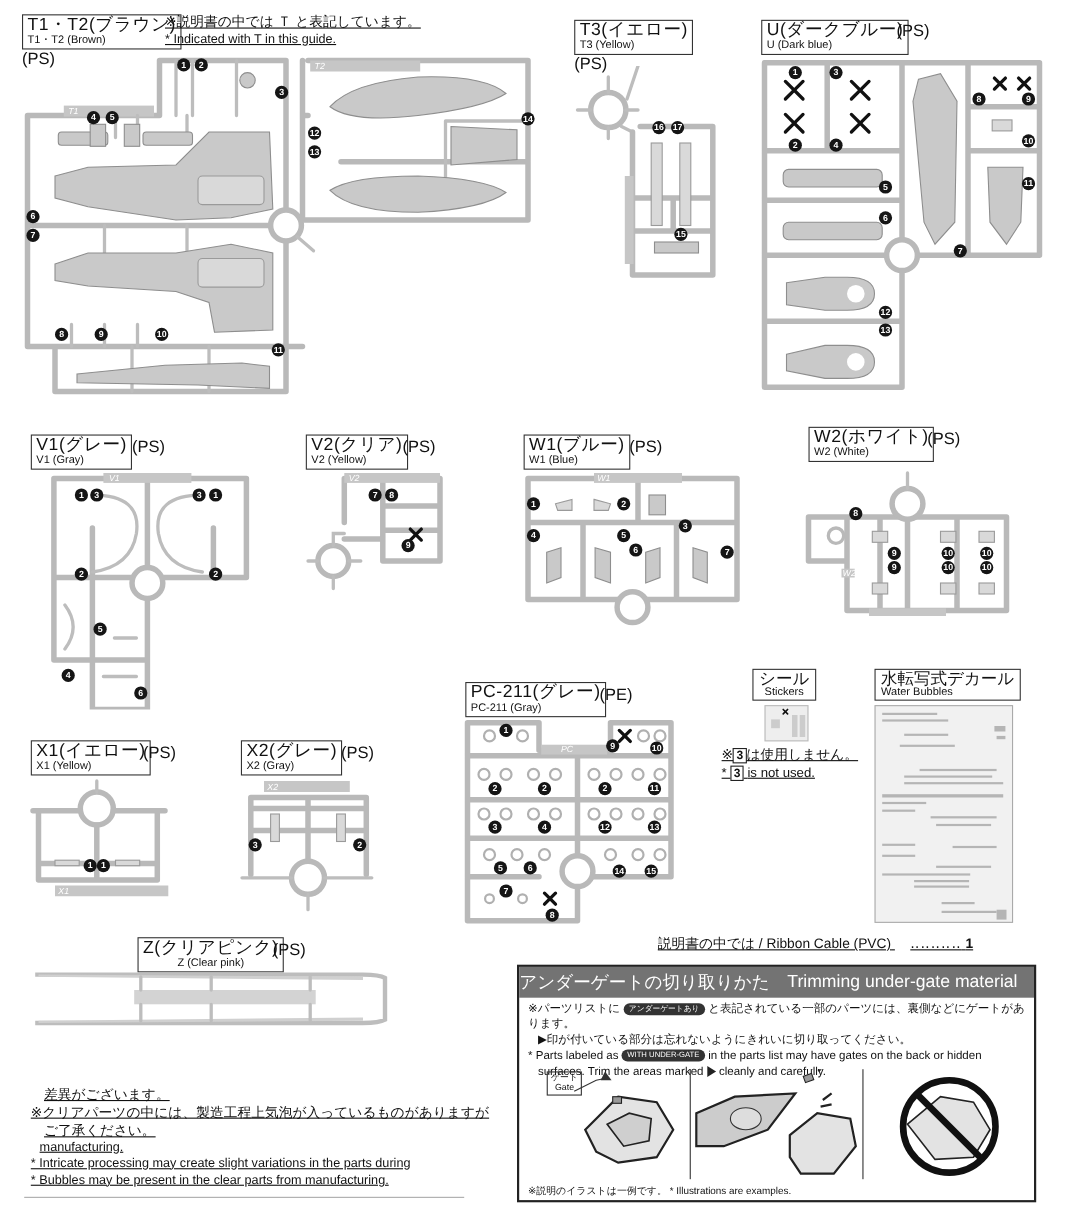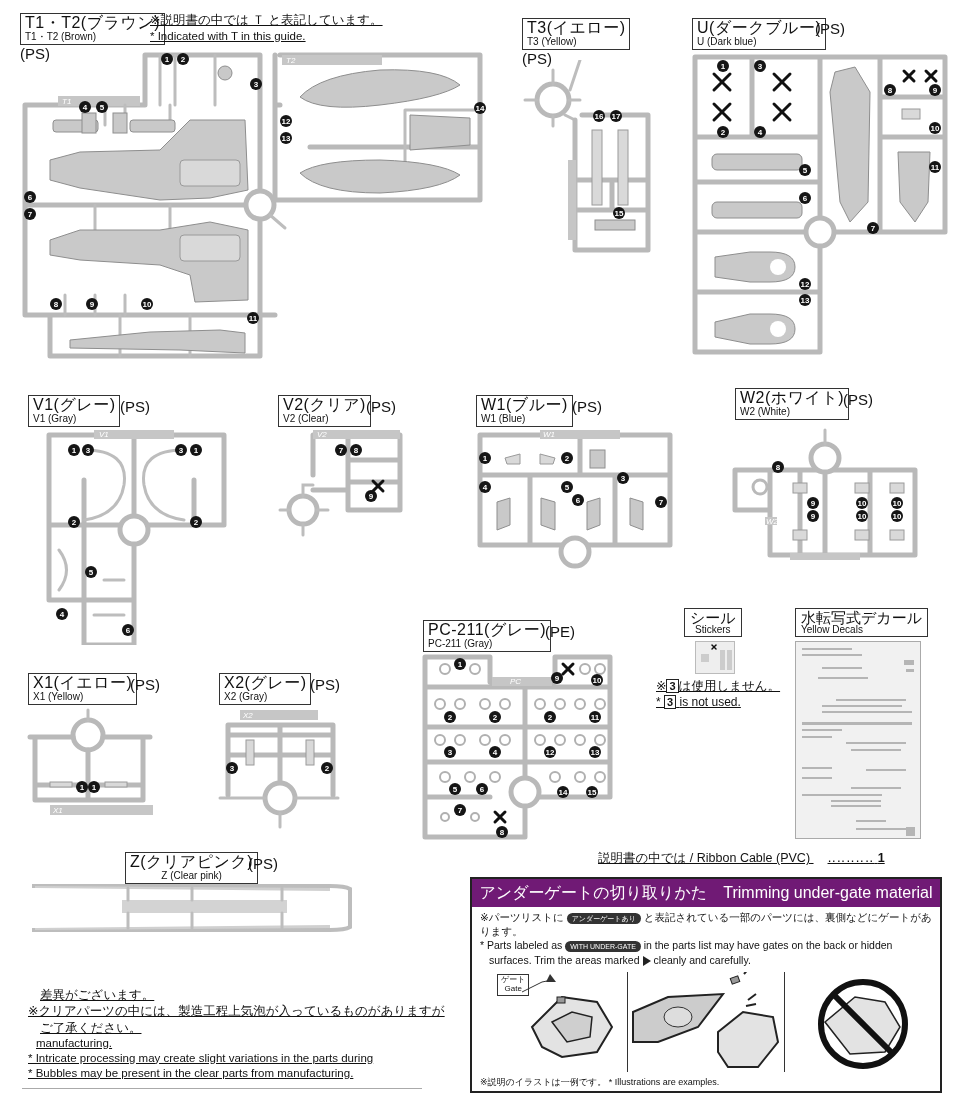--- a/index.html
+++ b/index.html
@@ -16,21 +16,21 @@
   .runner { stroke: #b9b9b9; stroke-width: 5; fill: none; stroke-linecap: round; stroke-linejoin: round; }
   .runner-thin { stroke: #bdbdbd; stroke-width: 3; fill: none; stroke-linecap: round; }
   .part { fill: #c9c9c9; stroke: #8e8e8e; stroke-width: 1; }
   .part-light { fill: #d9d9d9; stroke: #9a9a9a; stroke-width: 1; }
   .tag { fill: #c6c6c6; }
   .tagtxt { fill: #fff; font-size: 8px; font-style: italic; font-family: "Liberation Sans", sans-serif; }
   .num circle { fill: #151515; }
   .num text { fill: #fff; font-size: 8px; font-weight: bold; text-anchor: middle; dominant-baseline: central; font-family: "Liberation Sans", sans-serif; }
   .xmark { stroke: #111; stroke-width: 3; stroke-linecap: round; }
   .gate-box { position: absolute; left: 470px; top: 877px; width: 472px; height: 216px; border: 2px solid #222; background: #fff; }
-  .gate-head { background: #701a75; color: #fff; height: 28px; display: flex; align-items: center; justify-content: center; gap: 16px; font-size: 16px; }
+  .gate-head { background: #737373; color: #fff; height: 28px; display: flex; align-items: center; gap: 16px; font-size: 16px; }
   .gate-body { padding: 3px 8px; font-size: 10.5px; line-height: 1.35; }
   .pill { display: inline-block; background: #333; color: #fff; border-radius: 8px; font-size: 7px; padding: 1px 5px; vertical-align: middle; }
   .tri { display: inline-block; width: 0; height: 0; border-top: 5px solid transparent; border-bottom: 5px solid transparent; border-left: 8px solid #222; vertical-align: middle; margin: 0 3px; }
   .illus { position: absolute; top: 93px; left: 0; right: 0; height: 100px; display: flex; }
   .illus > div { flex: 1; position: relative; border-right: 1.5px solid #333; }
   .illus > div:last-child { border-right: none; }
   .gate-foot { position: absolute; left: 8px; bottom: 2px; font-size: 9px; }
   .rule { position: absolute; left: 22px; top: 1088px; width: 400px; height: 1px; background: #aaa; }
   .mini-box { border: 1.5px solid #333; padding: 1px 5px; text-align: center; line-height: 1; }
   .sq3 { display: inline-block; border: 1.5px solid #222; font-weight: bold; font-size: 11px; padding: 0 2px; line-height: 12px; }
@@ -308,21 +308,21 @@
       </g>
     <g class="num">
         <circle cx="84" cy="200" r="6"></circle>
         <text x="84" y="200">6</text>
       </g>
   </svg>
 </div>
 
 <div class="label-box" style="left:278px;top:395px;">
   <span class="jp">V2(クリア)</span>
-  <span class="en">V2 (Clear)</span>
+  <span class="en">V2 (Yellow)</span>
 </div>
 <div class="ps" style="left:366px;top:398px;">(PS)</div>
 <div class="sprue" style="left:278px;top:430px;">
   <svg width="130" height="120" viewBox="0 0 130 120">
     <path class="runner" d="M35 45 L35 5 L122 5 L122 80 L70 80 L70 60 L35 60 M70 5 L70 80 M70 30 L122 30 M70 52 L122 52"></path>
     <rect class="tag" x="35" y="0" width="87" height="9"></rect>
       <text class="tagtxt" x="39" y="7">V2</text>
     <circle cx="25" cy="80" r="14" fill="#fff" stroke="#b9b9b9" stroke-width="5"></circle>
     <path class="runner-thin" d="M25 66 L25 55 L35 55 M2 80 L11 80 M25 94 L25 105 M39 80 L50 80"></path>
     <g class="xmark">
@@ -579,21 +579,21 @@
       <rect x="31" y="8" width="5" height="20" fill="#ccc"></rect>
     </svg>
 </div>
 <div class="note" style="left:656px;top:679px;font-size:12.5px;">
   <div><span>※</span><span class="sq3">3</span><span>は使用しません。</span></div>
   <div style="font-size:12px;">* <span class="sq3">3</span> <span>is not used.</span></div>
 </div>
 
 <div class="abs mini-box" style="left:795px;top:608px;text-align:left;">
   <div style="font-size:15px;">水転写式デカール</div>
-  <div style="font-size:10px;">Yellow Decals</div>
+  <div style="font-size:10px;">Water Bubbles</div>
 </div>
 <div class="abs" style="left:795px;top:641px;width:126px;height:198px;background:#f1f1f1;border:1.5px solid #aaa;">
   <svg width="126" height="198">
     <g fill="#b5b5b5">
       <rect x="6" y="6" width="50" height="2"></rect>
         <rect x="6" y="12" width="60" height="2"></rect>
         <rect x="26" y="25" width="40" height="2"></rect>
       <rect x="22" y="35" width="50" height="2"></rect>
         <rect x="108" y="18" width="10" height="5"></rect>
         <rect x="110" y="27" width="8" height="3"></rect>
@@ -689,20 +689,21 @@
   <span style="font-weight:bold;">1</span>
 </div>
 
 <div class="gate-box">
   <div class="gate-head">
     <span>アンダーゲートの切り取りかた</span>
     <span>Trimming under-gate material</span>
   </div>
   <div class="gate-body">
     <div><span>※パーツリストに</span> <span class="pill">アンダーゲートあり</span> <span>と表記されている一部のパーツには、裏側などにゲートがあります。</span></div>
+    <div style="padding-left:9px;">▶印が付いている部分は忘れないようにきれいに切り取ってください。</div>
     <div><span>* Parts labeled as</span> <span class="pill">WITH UNDER-GATE</span> <span>in the parts list may have gates on the back or hidden</span></div>
     <div style="padding-left:9px;"><span>surfaces. Trim the areas marked</span><span class="tri"></span><span>cleanly and carefully.</span></div>
   </div>
   <div class="illus">
     <div>
       <div class="abs" style="left:25px;top:2px;border:1px solid #333;font-size:8px;text-align:center;padding:1px 3px;line-height:1.1;">
         <div>ゲート</div>
         <div>Gate</div>
       </div>
       <svg width="155" height="100">

